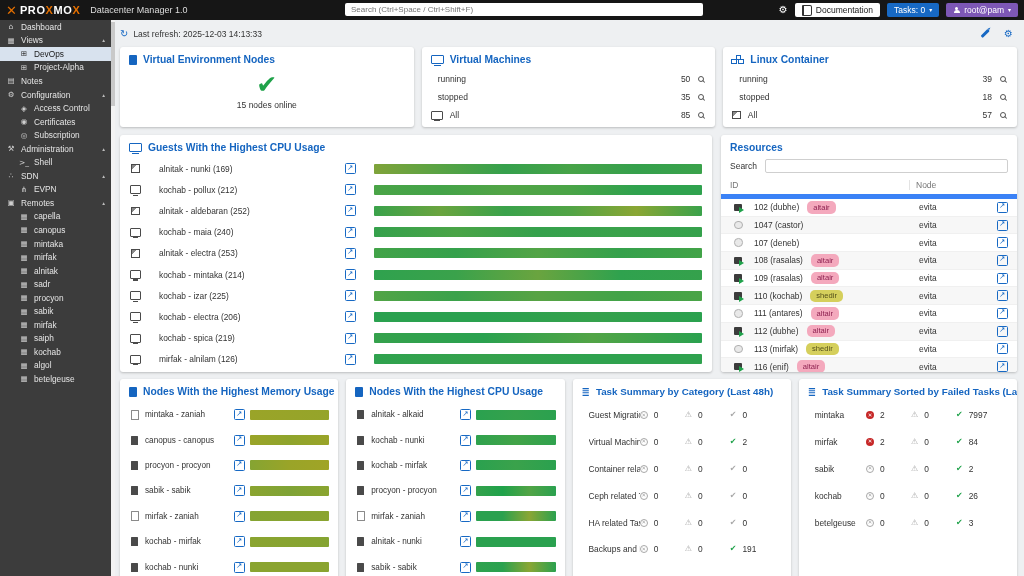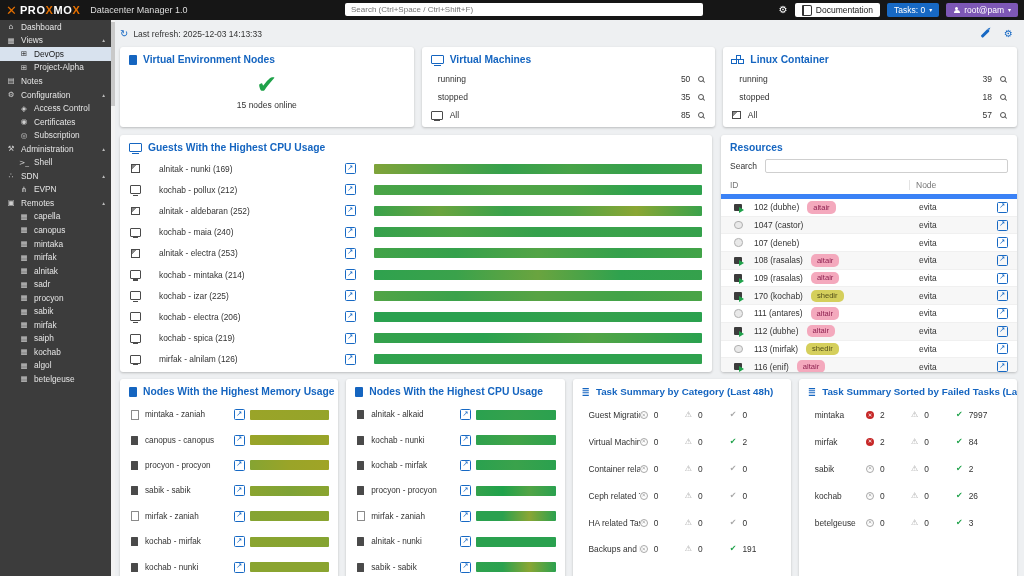--- a/index.html
+++ b/index.html
@@ -617,21 +617,21 @@
               </span>
               <span class="rnode">evita</span>
               <span class="i-ext"></span>
             </div>
 
             <div class="rrow">
               <span class="ricon">
                 <span class="t-running"></span>
               </span>
               <span class="ridwrap">
-                <span>170 (kochab)</span>
+                <span>110 (kochab)</span>
                 <span class="rbadge t-shedir">shedir</span>
               </span>
               <span class="rnode">evita</span>
               <span class="i-ext"></span>
             </div>
 
             <div class="rrow">
               <span class="ricon">
                 <span class="t-stopped"></span>
               </span>

